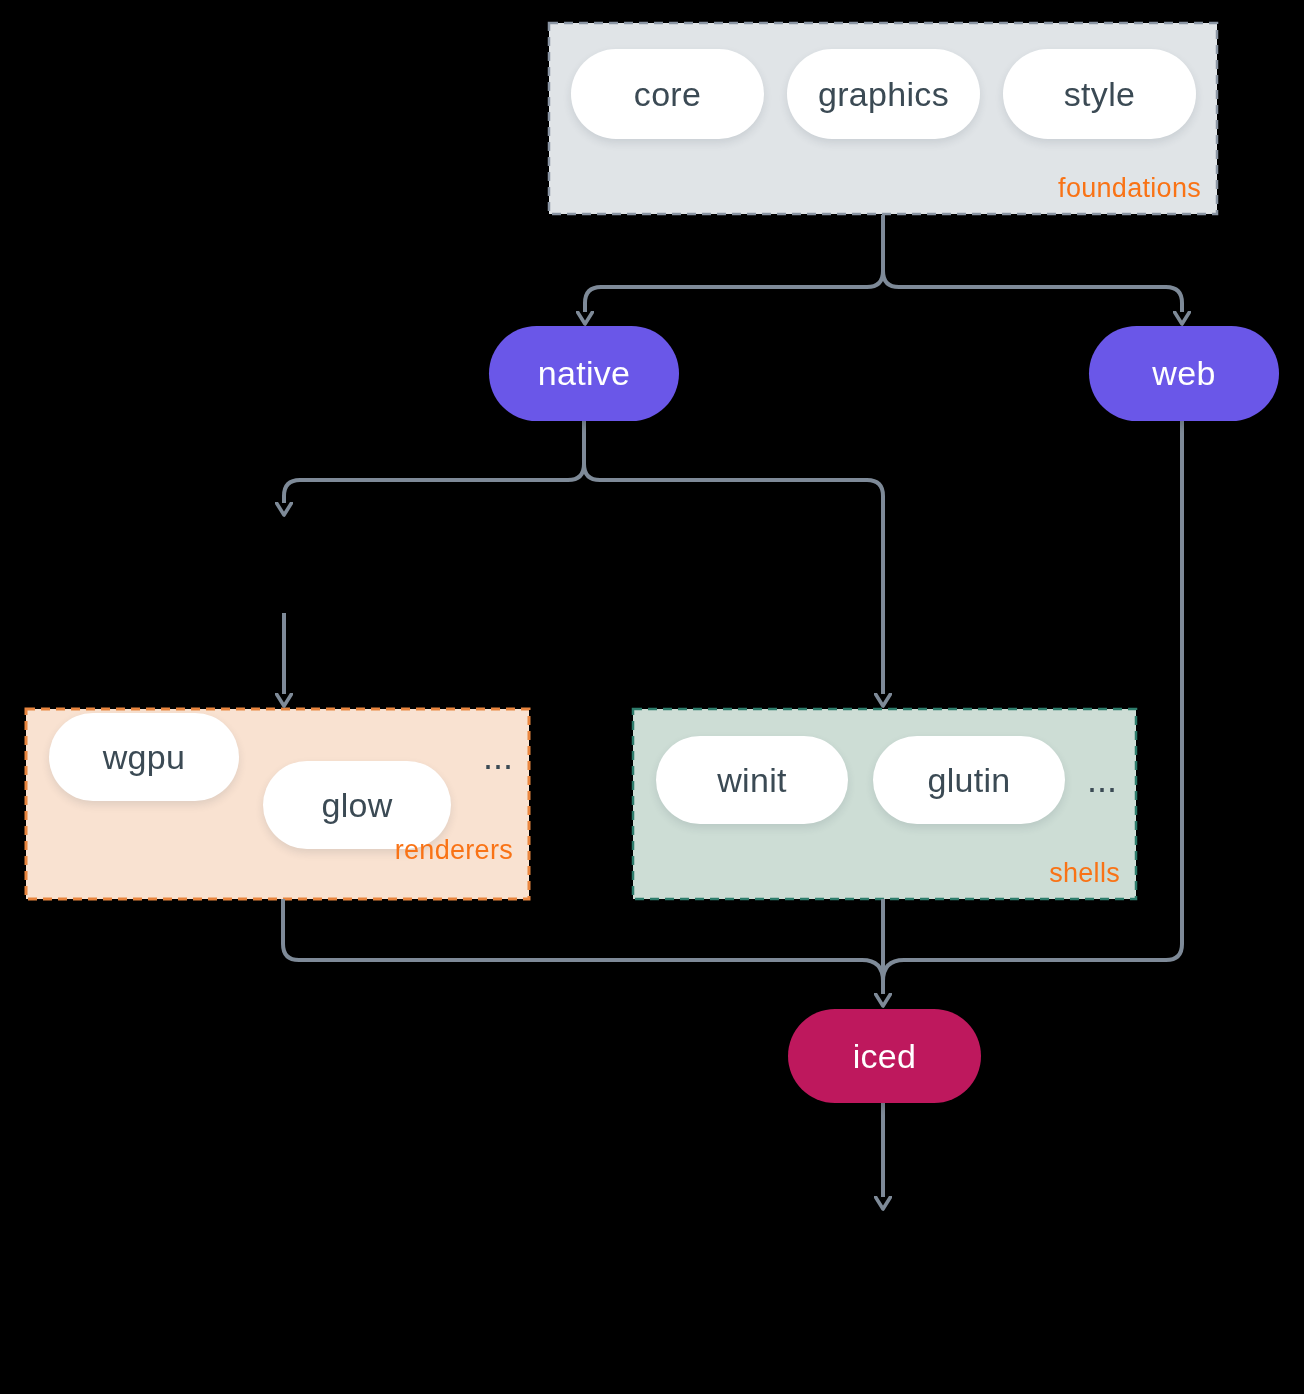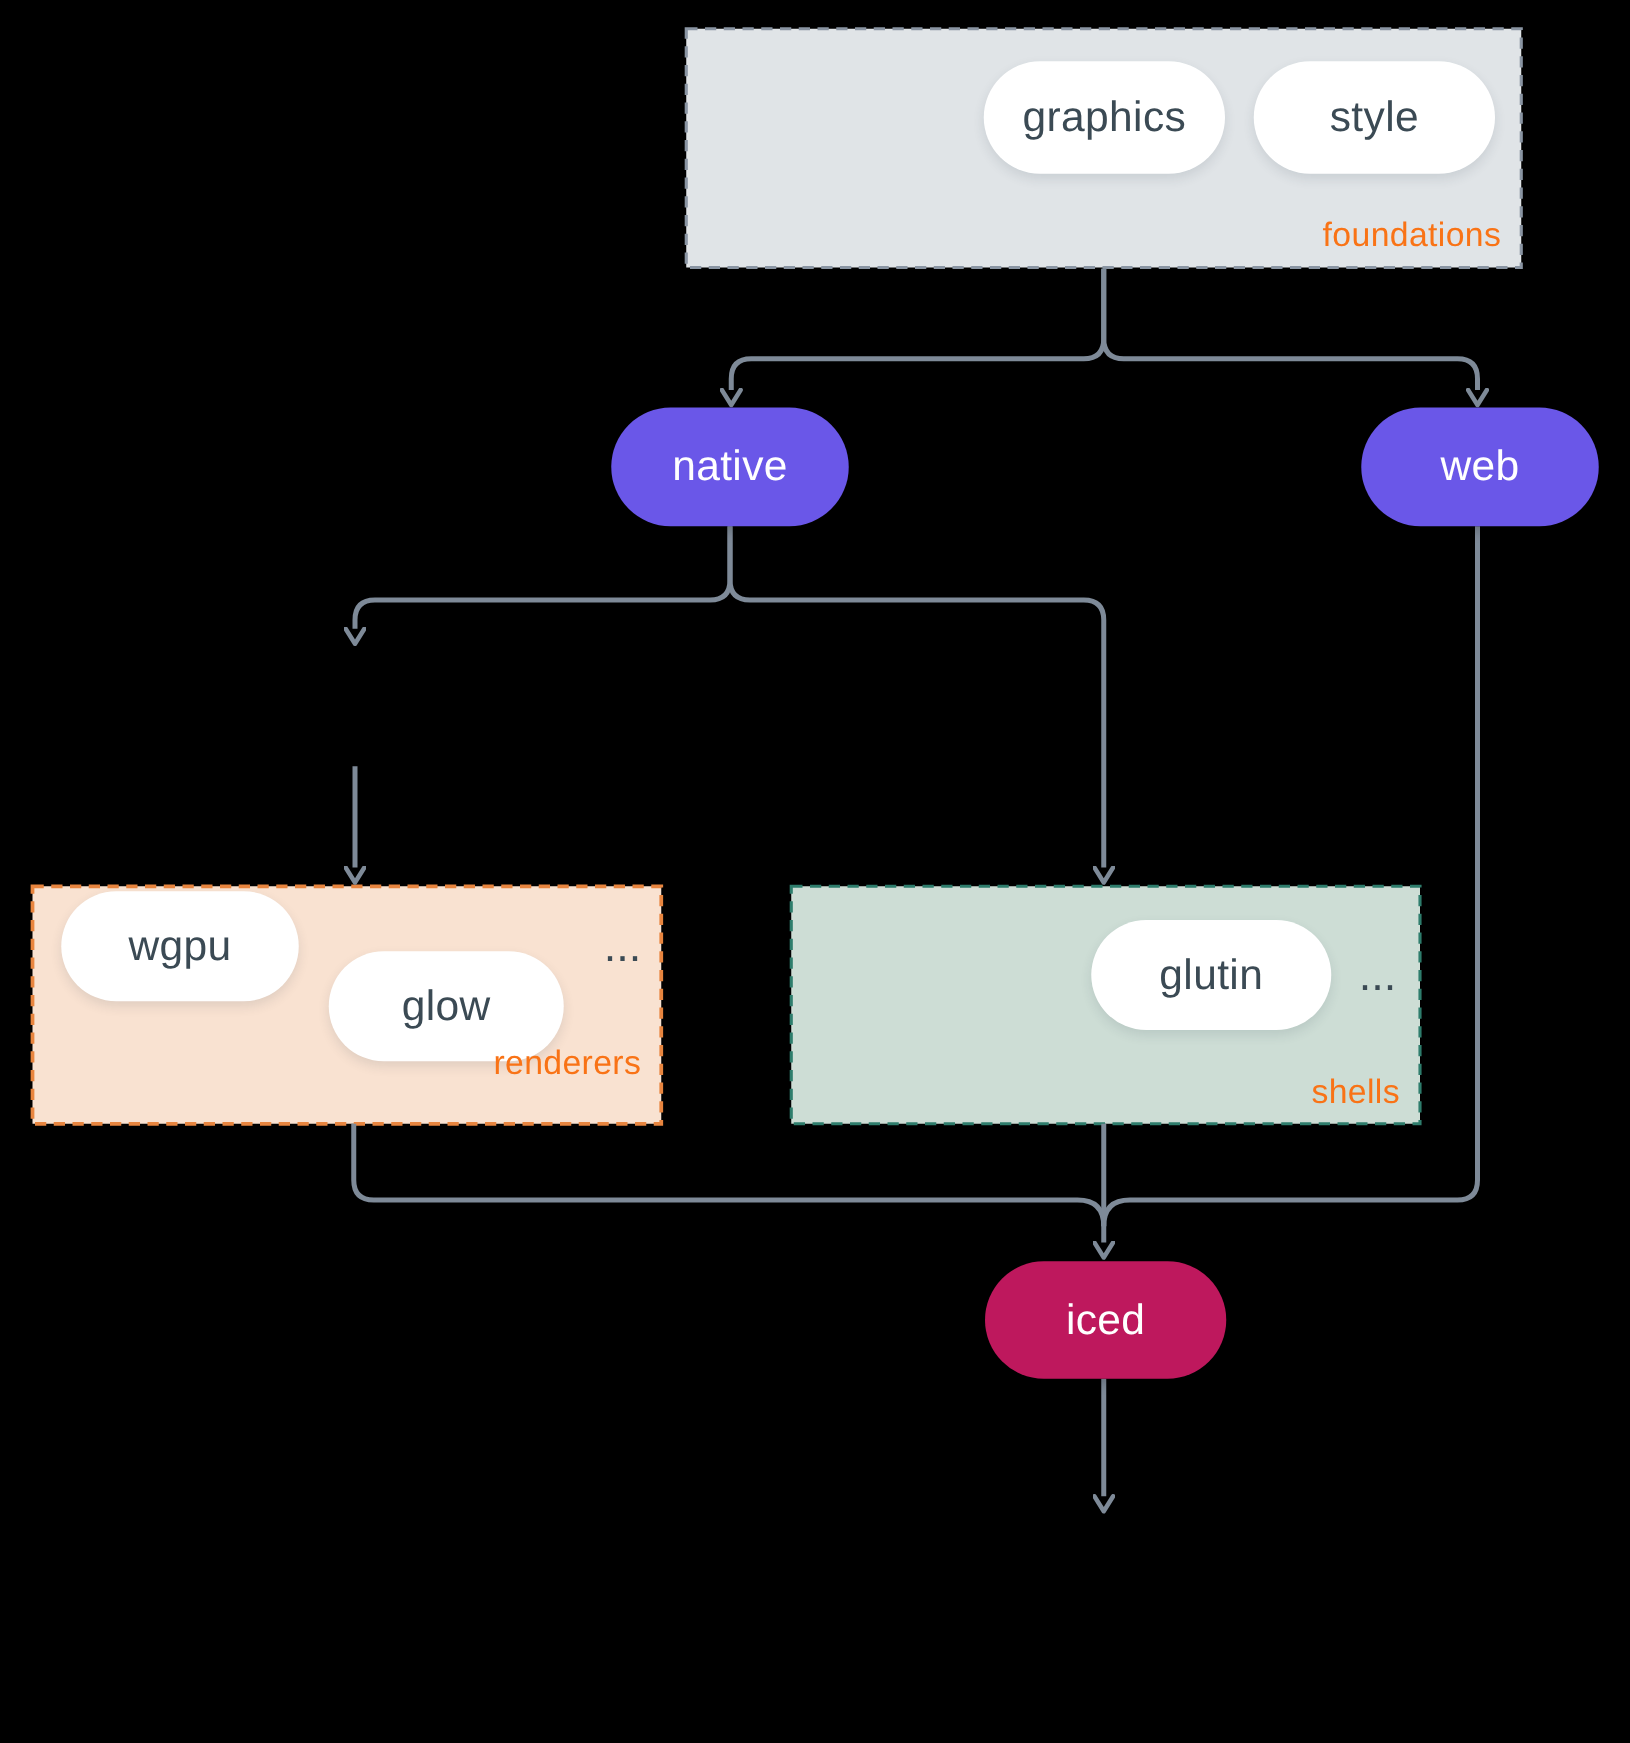--- a/index.html
+++ b/index.html
@@ -97,20 +97,23 @@
       <path marker-end="url(#arrow)" d="M 584 421 L 584 464 Q 584 480 600 480 L 867 480 Q 883 480 883 496 L 883 694"></path>
       <path marker-end="url(#arrow)" d="M 284 613 L 284 694"></path>
       <path d="M 283 899 L 283 944 Q 283 960 299 960 L 862 960 Q 883 960 883 981"></path>
       <path d="M 1182 421 L 1182 944 Q 1182 960 1166 960 L 904 960 Q 883 960 883 981"></path>
       <path marker-end="url(#arrow)" d="M 883 899 L 883 994"></path>
       <path marker-end="url(#arrow)" d="M 883 1103 L 883 1197"></path>
     </g>
   </svg>
 
   <div class="group" style="left:549px; top:23px; width:668px; height:191px;">
+    <div class="pill pill-white" style="left:22px; top:26px; width:193px; height:90px;">
+      <span>core</span>
+    </div>
     <div class="pill pill-white" style="left:238px; top:26px; width:193px; height:90px;">
       <span>graphics</span>
     </div>
     <div class="pill pill-white" style="left:454px; top:26px; width:193px; height:90px;">
       <span>style</span>
     </div>
     <div class="group-label">foundations</div>
   </div>
 
   <div class="pill pill-color pill-purple" style="left:1089px; top:326px; width:190px; height:95px;">
@@ -126,20 +129,23 @@
       <span>wgpu</span>
     </div>
     <div class="pill pill-white" style="left:237px; top:27px; width:188px; height:88px;margin-top:48px;">
       <span>glow</span>
     </div>
     <div class="dots" style="left:444px; top:27px; width:56px; height:88px;">...</div>
     <div class="group-label">renderers</div>
   </div>
 
   <div class="group" style="left:633px; top:709px; width:503px; height:190px;">
+    <div class="pill pill-white" style="left:23px; top:27px; width:192px; height:88px;">
+      <span>winit</span>
+    </div>
     <div class="pill pill-white" style="left:240px; top:27px; width:192px; height:88px;">
       <span>glutin</span>
     </div>
     <div class="dots" style="left:441px; top:27px; width:56px; height:88px;">...</div>
     <div class="group-label">shells</div>
   </div>
 
   <div class="pill pill-color pill-blue" style="left:788px; top:1009px; width:193px; height:94px;">
     <span>iced</span>
   </div>

